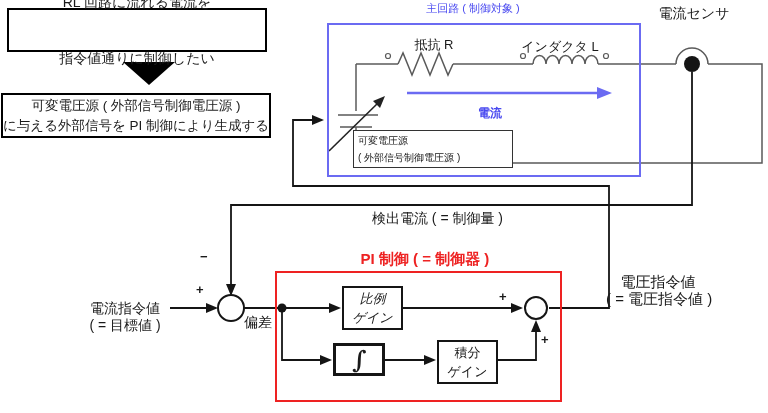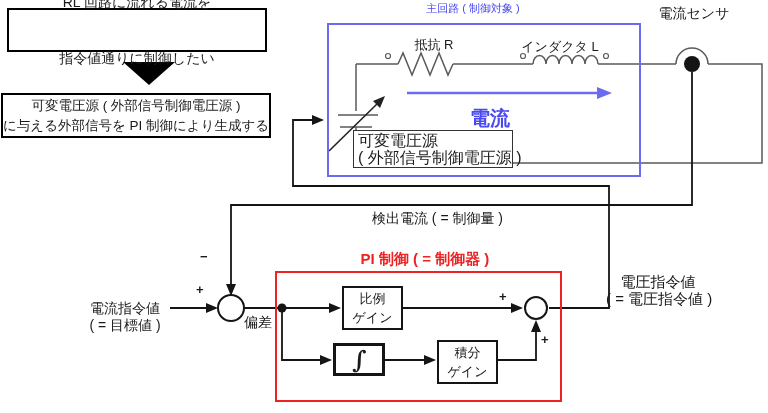--- a/index.html
+++ b/index.html
@@ -23,27 +23,27 @@
   .flowbox.small{font-size:13.5px;}
   .bluebox{border:2px solid var(--primary-blue);background:transparent;}
   .redbox{border:2px solid var(--accent-red);background:transparent;}
   .blocktitle-blue{font-weight:normal;font-size:11px;color:var(--title-blue);}
   .blocktitle-red{font-weight:bold;font-size:15px;color:var(--accent-red);}
   .gainblock{border:2px solid var(--line-black);background:#fff;display:flex;flex-direction:column;
     justify-content:center;text-align:center;font-size:13px;line-height:19px;z-index:3;}
   .intblock{border:3px solid var(--line-black);background:#fff;display:flex;align-items:center;
     justify-content:center;z-index:3;font-family:"DejaVu Serif",serif;
     font-style:italic;font-weight:bold;font-size:24px;line-height:24px;}
-  .labelbox{border:1px solid #333;background:#fff;font-size:16px;line-height:17px;
+  .labelbox{border:1px solid #333;background:#fff;font-size:10px;line-height:17px;
     padding:1px 4px;z-index:3;}
   .lbl13{font-size:13px;}
   .lbl14{font-size:14px;line-height:17px;}
   .lbl15{font-size:15px;line-height:17px;}
   .sign{font-size:13px;font-weight:bold;line-height:13px;}
-  .cur-label{font-weight:bold;font-size:20px;color:var(--title-blue);}
+  .cur-label{font-weight:bold;font-size:12px;color:var(--title-blue);}
   .wire{stroke:var(--wire-gray);stroke-width:1.5;fill:none;}
   .node{stroke:var(--wire-gray);stroke-width:1.2;fill:#fff;}
   .sig{stroke:var(--line-black);stroke-width:1.8;fill:none;}
   .sigfill{fill:var(--line-black);}
   .cur{stroke:var(--primary-blue);stroke-width:2.4;fill:none;}
   .curfill{fill:var(--primary-blue);}
   .junction{stroke:var(--line-black);stroke-width:2;fill:#fff;}
 </style>
 </head>
 <body>
@@ -146,21 +146,21 @@
 
   <div class="abs center lbl14" style="left:78px;top:288px;width:94px;margin-top:12px;">
     <div class="txt">電流指令値</div>
     <div class="txt">( = 目標値 )</div>
   </div>
 
   <div class="abs sign txt" style="left:196px;top:283px;">+</div>
   <div class="abs sign txt" style="left:200px;top:250px;">−</div>
   <div class="abs lbl14 txt" style="left:244px;top:314px;">偏差</div>
 
-  <div class="abs gainblock" style="left:342px;top:286px;width:57px;height:40px;">
+  <div class="abs gainblock" style="left:342px;top:286px;width:57px;height:40px;font-style:italic;">
     <div class="txt">比例</div>
     <div class="txt">ゲイン</div>
   </div>
 
   <div class="abs intblock" style="left:333px;top:343px;width:46px;height:27px;">
     <span>∫</span>
   </div>
 
   <div class="abs gainblock" style="left:437px;top:340px;width:57px;height:40px;">
     <div class="txt">積分</div>

